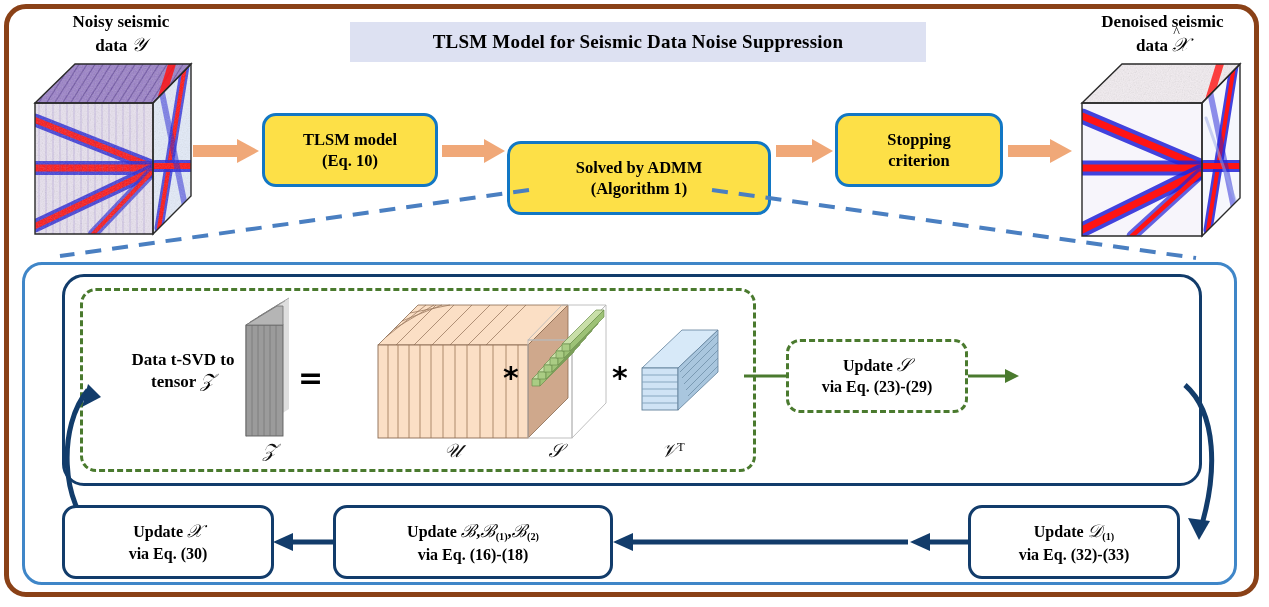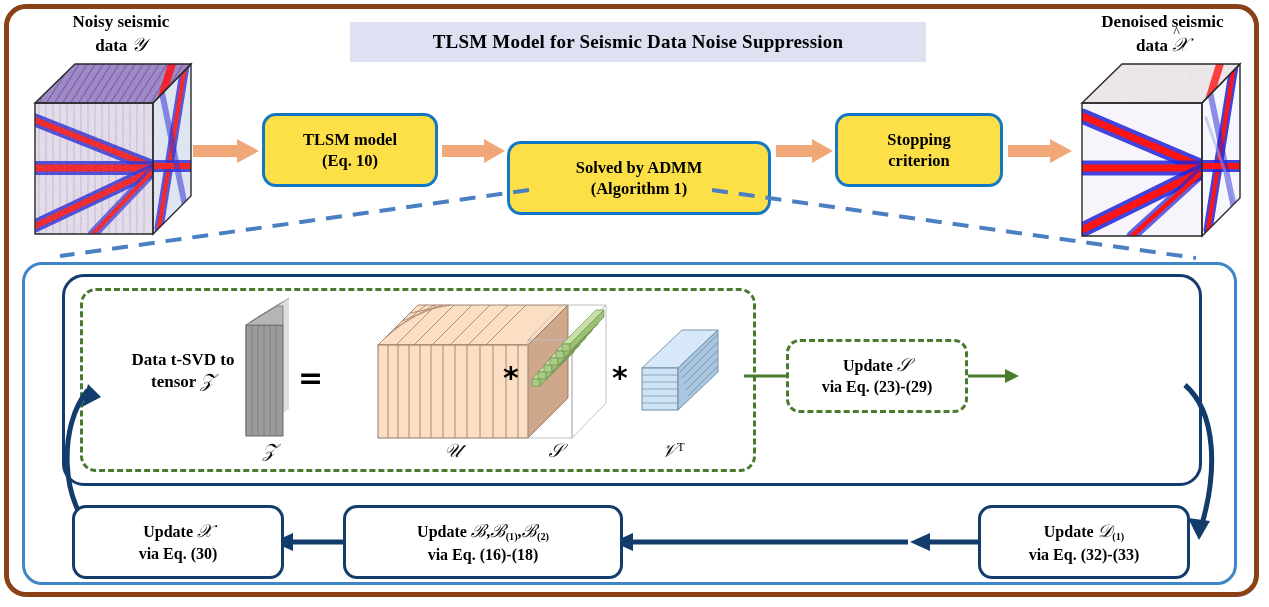--- a/index.html
+++ b/index.html
@@ -148,21 +148,20 @@
     background: #fff;
     display: flex;
     align-items: center;
     justify-content: center;
     text-align: center;
     font-weight: bold;
     font-size: 16px;
     line-height: 1.35;
     color: #000;
     z-index: 4;
-    margin-left: 10px;
   }
   .op {
     position: absolute;
     font-weight: bold;
     font-size: 30px;
     color: #000;
     font-family: "DejaVu Sans", sans-serif;
   }
   .tenslabel {
     position: absolute;

